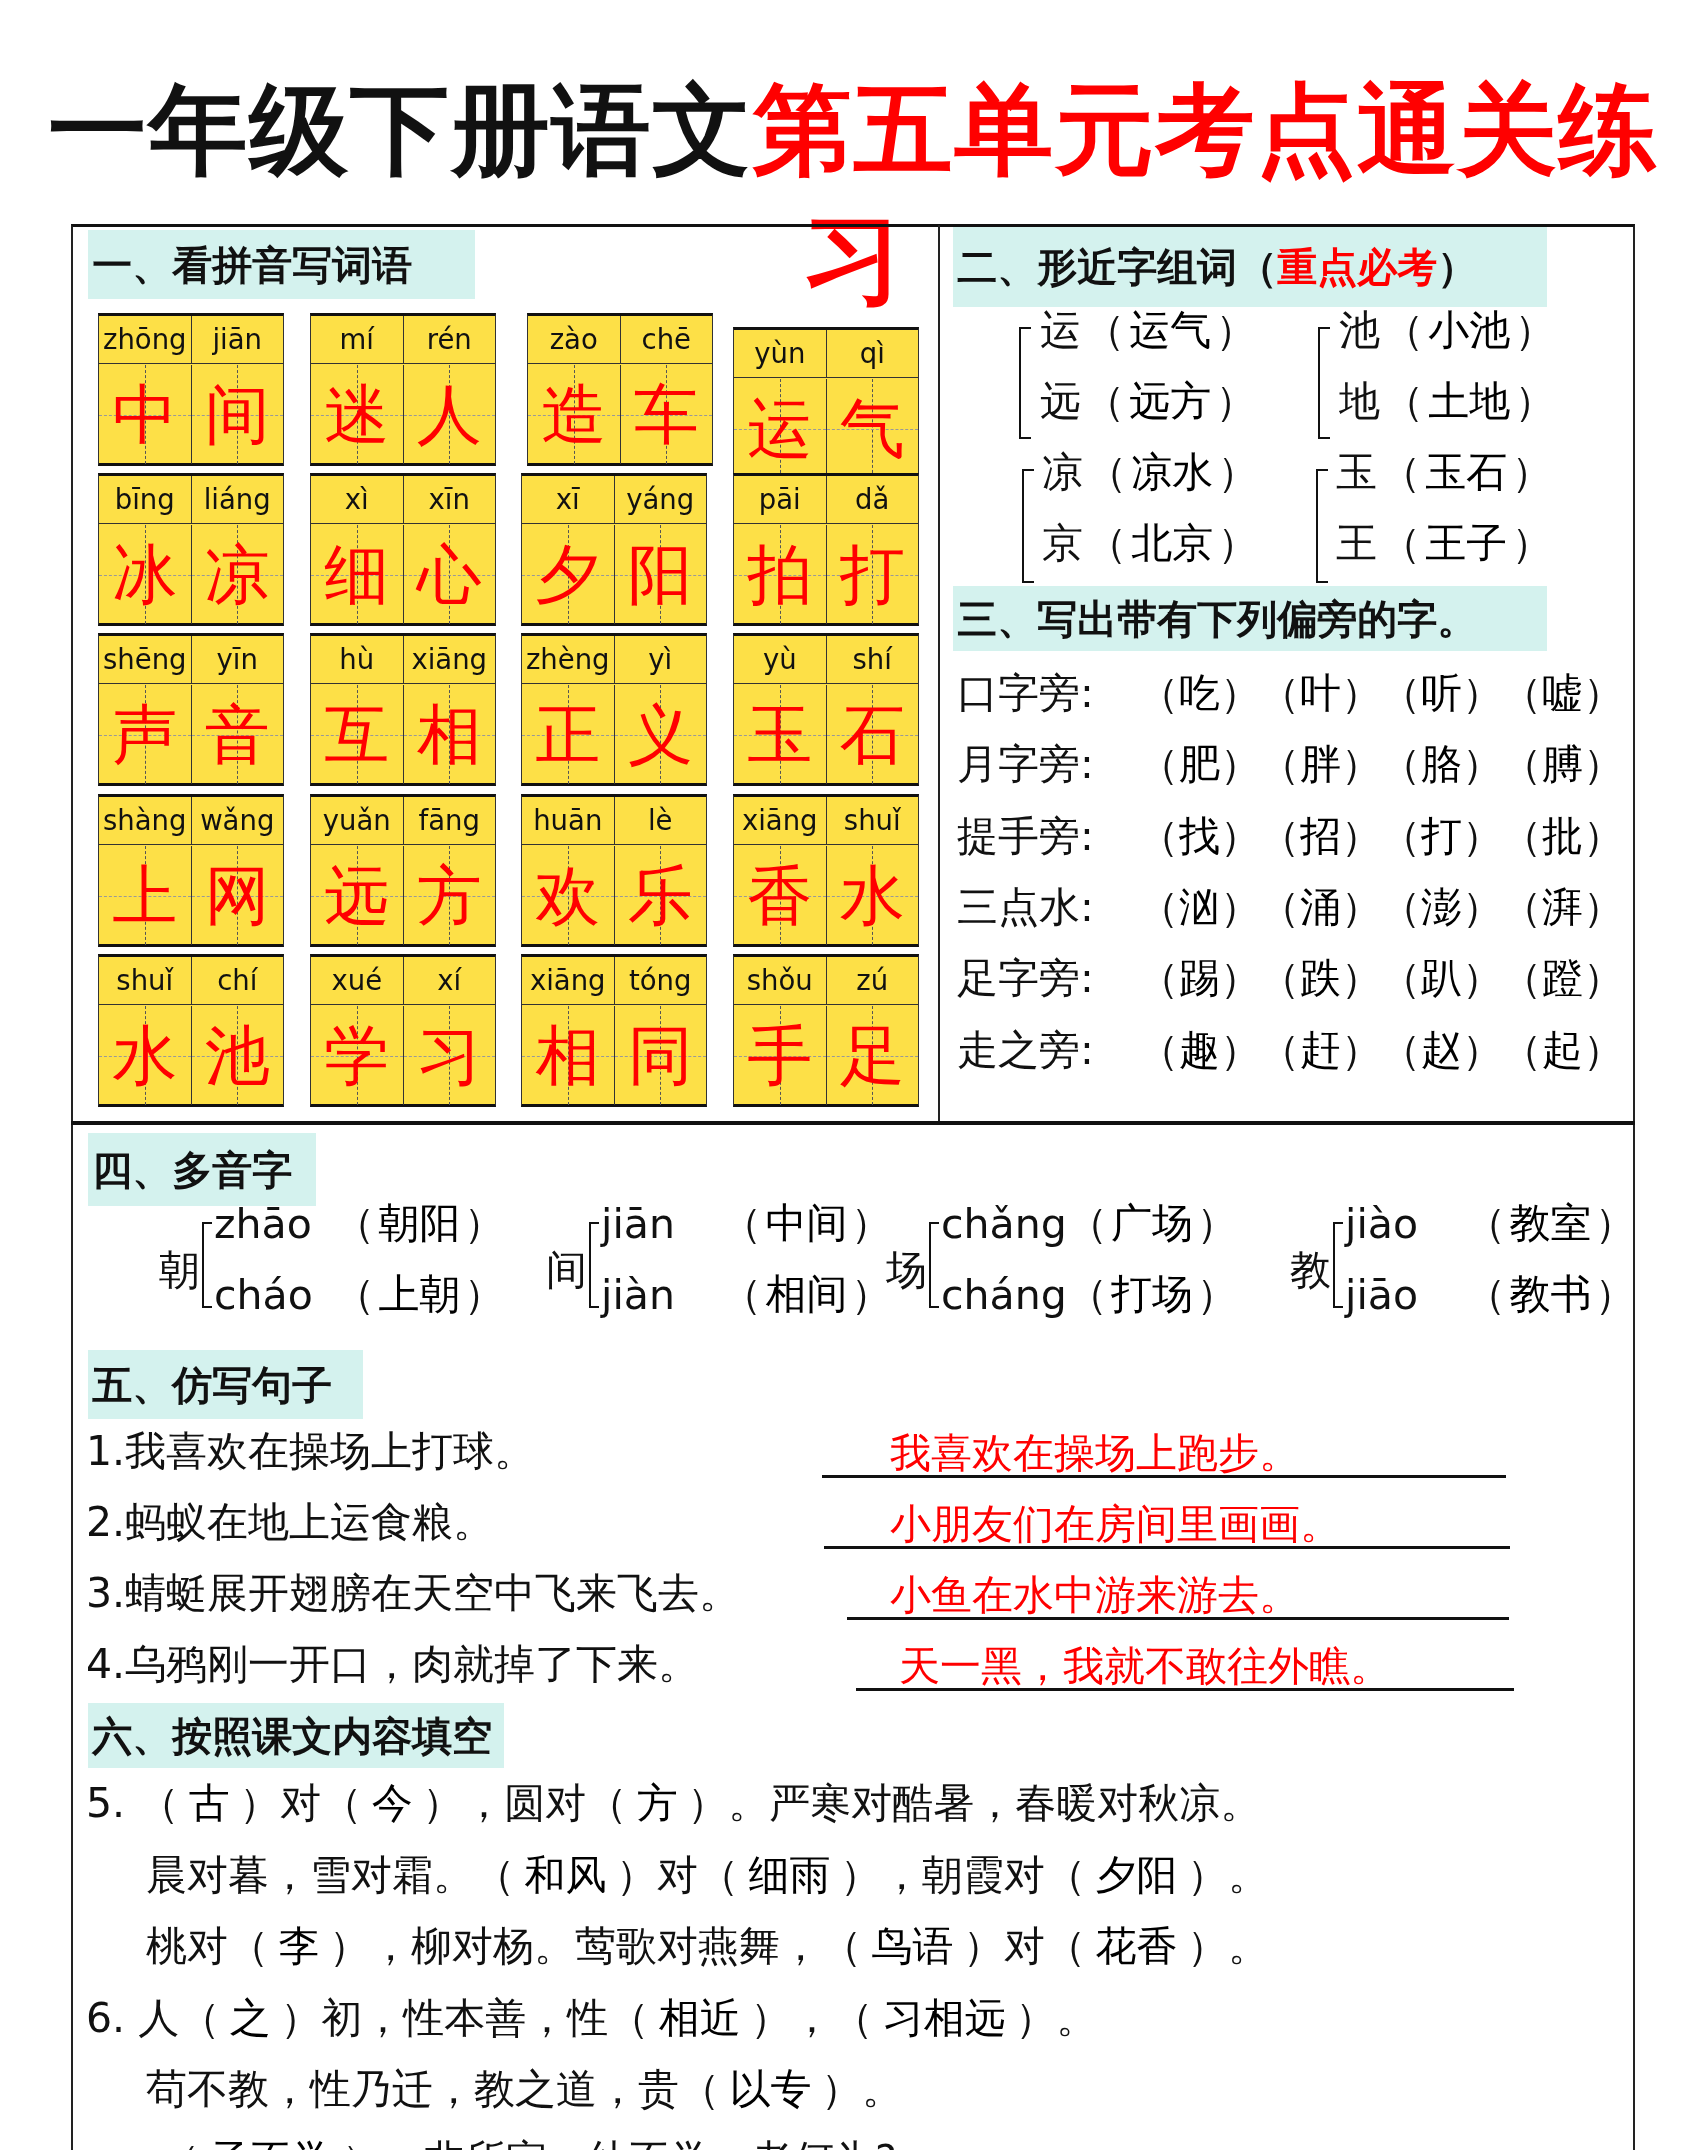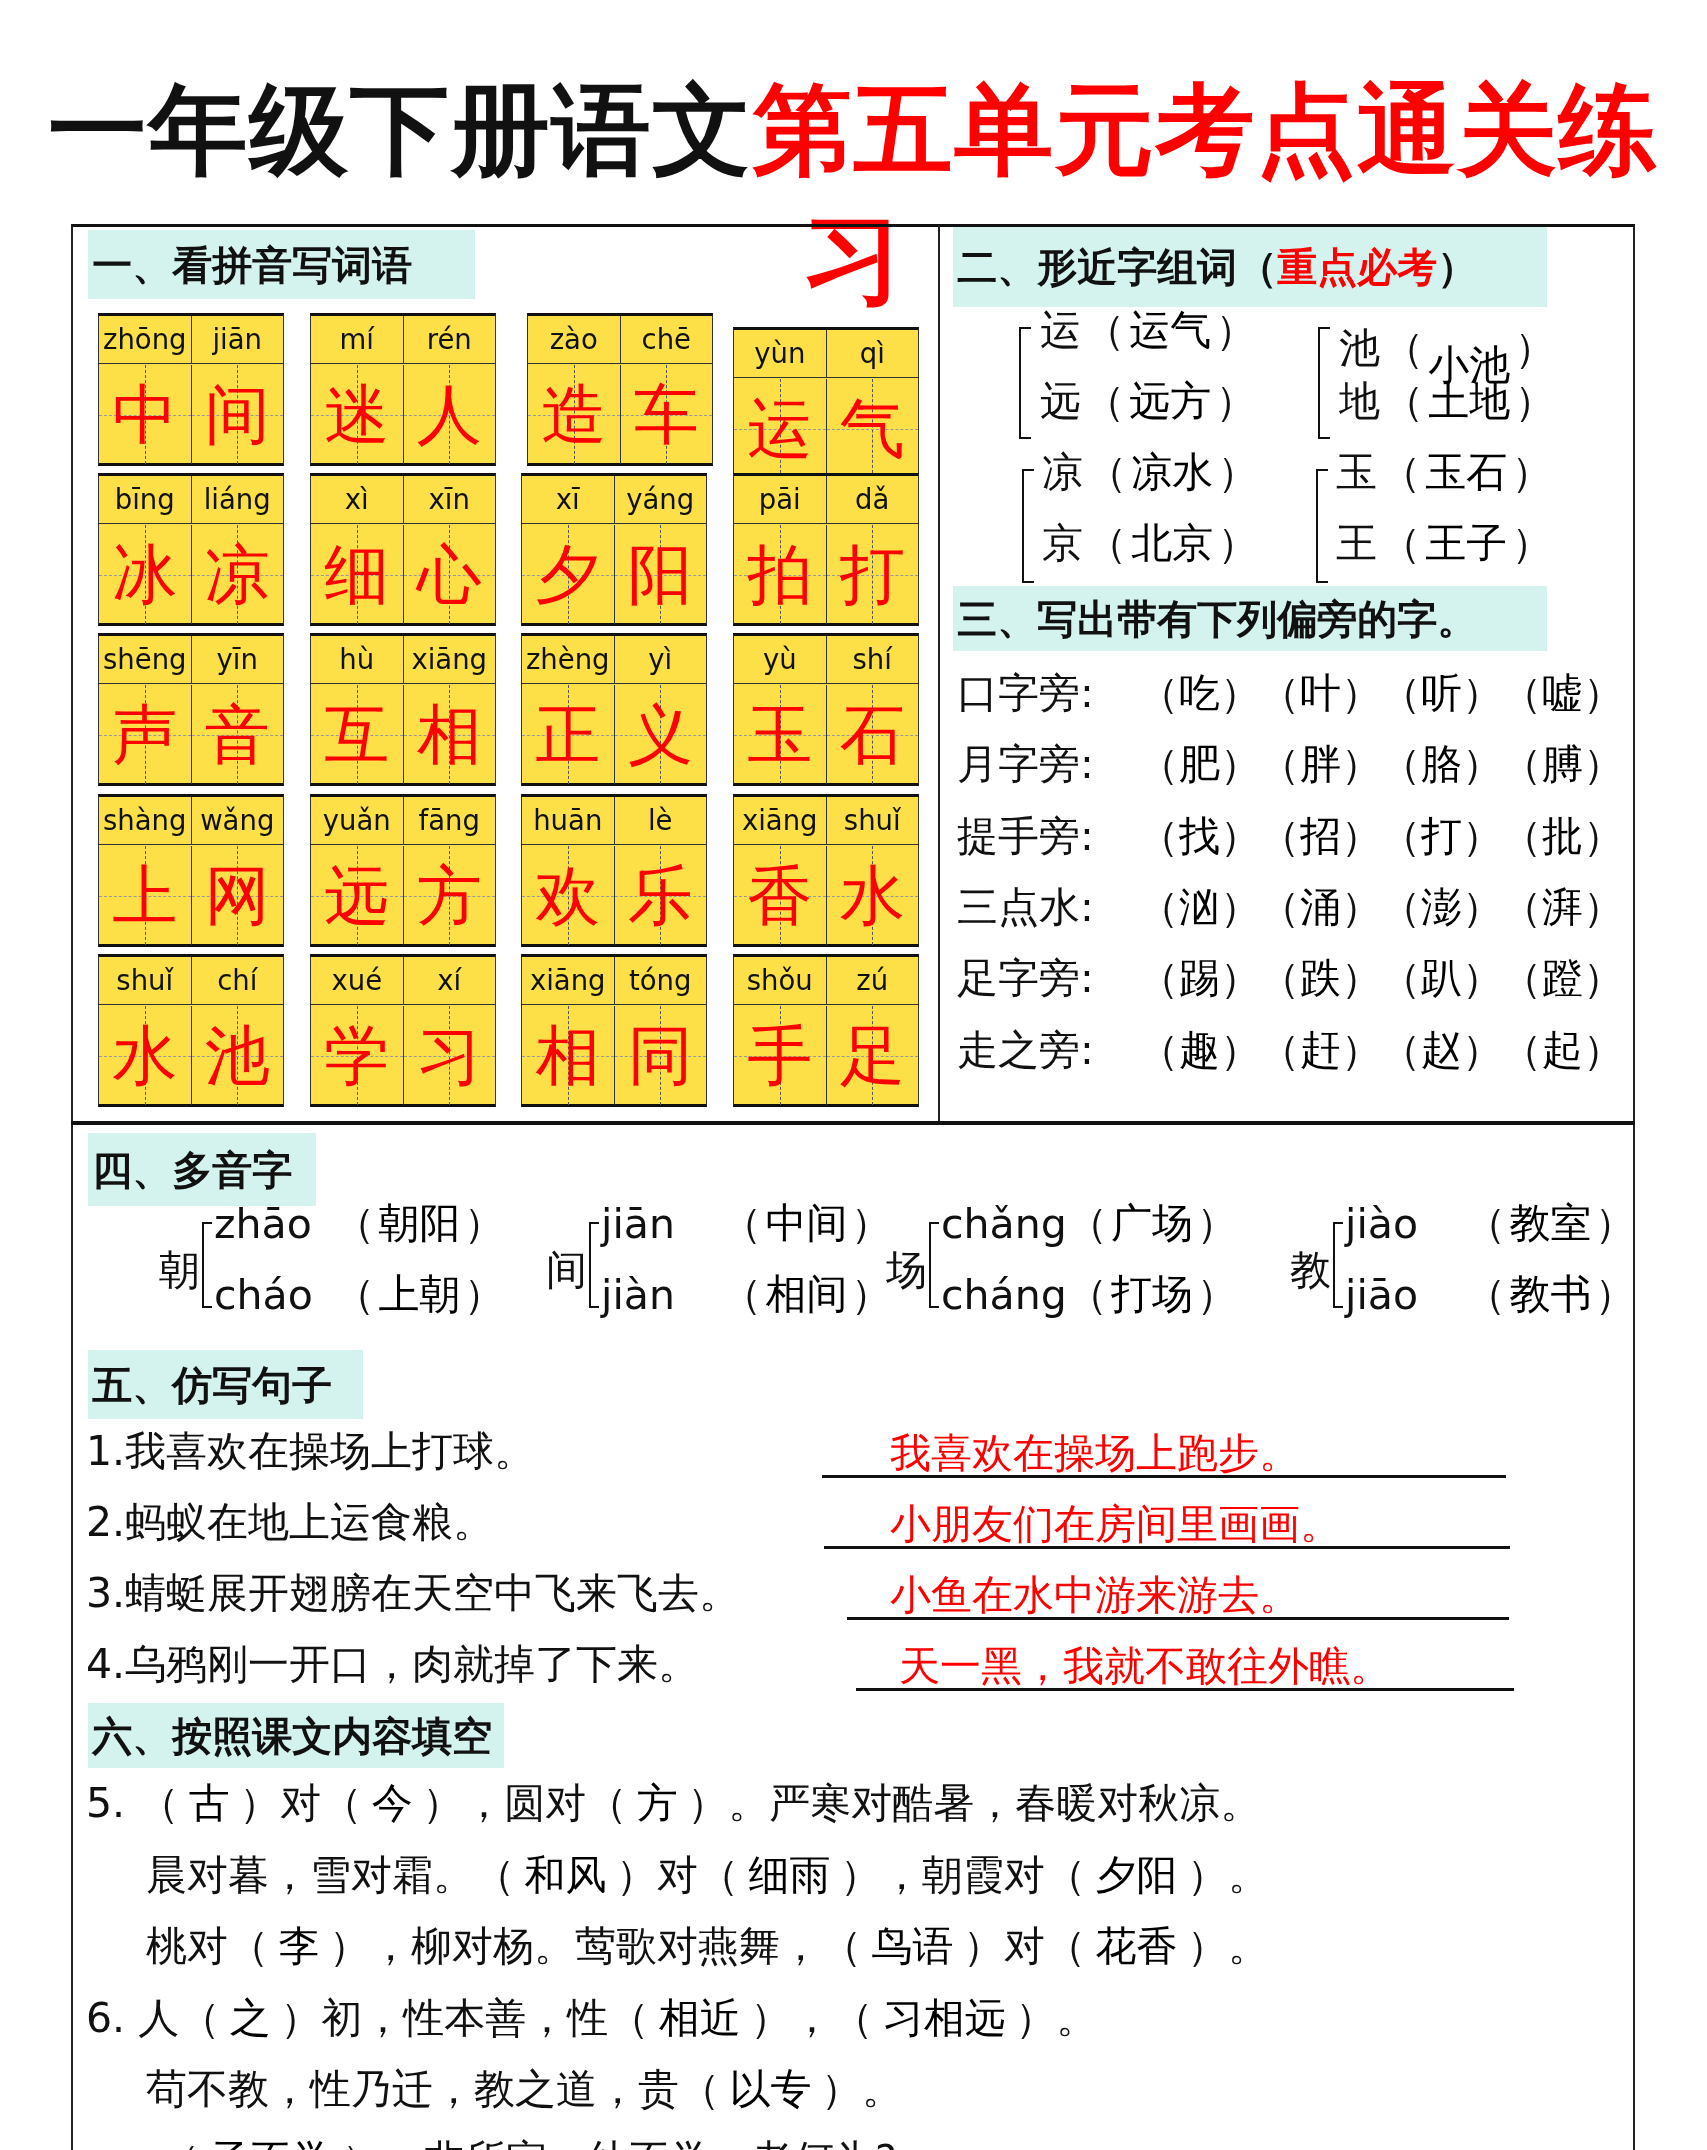--- a/index.html
+++ b/index.html
@@ -370,21 +370,21 @@
     <div class="pair" style="left: 1037px; top: 381px; display: flex; align-items: center; white-space: nowrap;">
       <span class="ch">远</span>
       <span class="paren">（</span>
       <span class="ans" style="padding: 0px 4.3px;">远方</span>
       <span class="paren">）</span>
     </div>
     <div class="bracket" style="left: 1318px; top: 327px; height: 112px;"></div>
     <div class="pair" style="left: 1336px; top: 310px; display: flex; align-items: center; white-space: nowrap;">
       <span class="ch">池</span>
       <span class="paren">（</span>
-      <span class="ans" style="padding: 0px 4.3px; margin-top: 35px;">小池</span>
+      <span class="ans" style="padding: 0px 4.3px;">小池</span>
       <span class="paren">）</span>
     </div>
     <div class="pair" style="left: 1336px; top: 381px; display: flex; align-items: center; white-space: nowrap;">
       <span class="ch">地</span>
       <span class="paren">（</span>
       <span class="ans" style="padding: 0px 4.3px;">土地</span>
       <span class="paren">）</span>
     </div>
     <div class="bracket" style="left: 1022px; top: 469px; height: 114px;"></div>
     <div class="pair" style="left: 1039px; top: 452px; display: flex; align-items: center; white-space: nowrap;">

